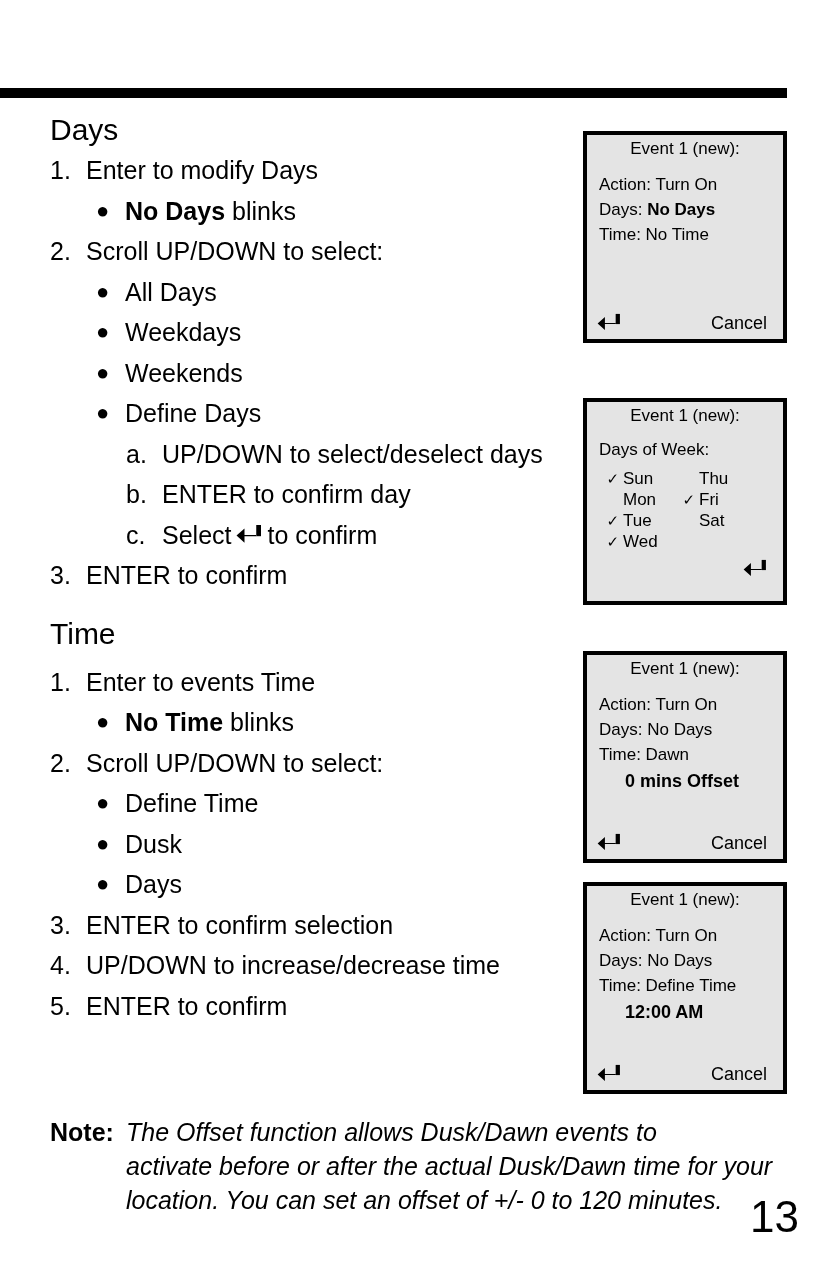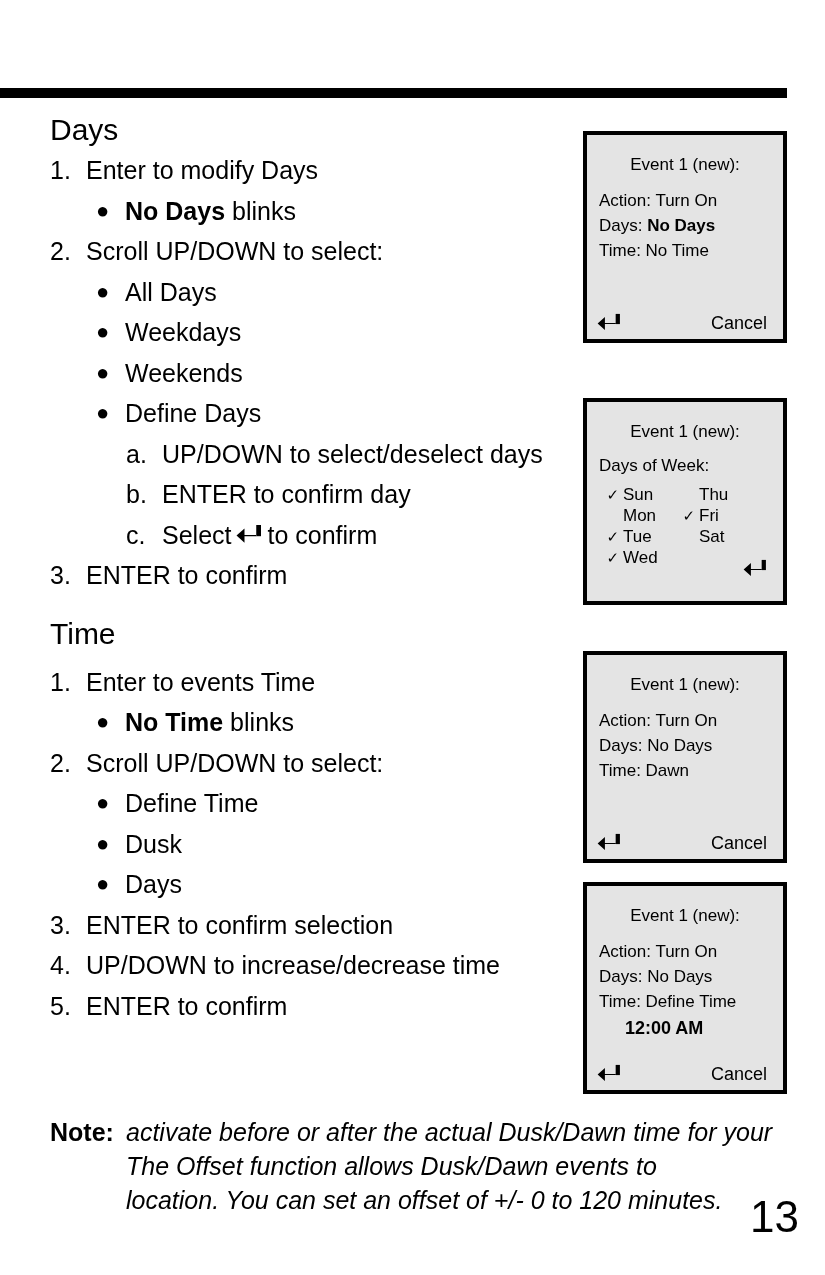--- a/index.html
+++ b/index.html
@@ -148,21 +148,21 @@
   }
   #lcd1 { top: 131px; height: 204px; }
   #lcd2 { top: 398px; height: 199px; }
   #lcd3 { top: 651px; height: 204px; }
   #lcd4 { top: 882px; height: 204px; }
 
   .lcd-title {
     text-align: center;
     font-size: 17px;
     line-height: 20px;
-    padding-top: 20px;
+    padding-top: 4px;
   }
   .lcd-lines {
     padding: 13px 0 0 12px;
   }
   .lcd-line {
     font-size: 17px;
     line-height: 25px;
     white-space: nowrap;
   }
   .lcd-emph {
@@ -338,22 +338,22 @@
       <span class="marker">5.</span>
       <span>ENTER to confirm</span>
     </div>
   </div>
 </div>
 
 <div class="note">
   <div class="note-row">
     <div class="note-label">Note:</div>
     <div class="note-body">
+      <div>The Offset function allows Dusk/Dawn events to</div>
       <div>activate before or after the actual Dusk/Dawn time for your</div>
-      <div>The Offset function allows Dusk/Dawn events to</div>
       <div>location. You can set an offset of +/- 0 to 120 minutes.</div>
     </div>
   </div>
 </div>
 
 <div class="page-num">13</div>
 
 <div class="lcd" id="lcd1">
   <div class="lcd-title">Event 1 (new):</div>
   <div class="lcd-lines">
@@ -403,20 +403,21 @@
       </svg>
   </div>
 </div>
 
 <div class="lcd" id="lcd3">
   <div class="lcd-title">Event 1 (new):</div>
   <div class="lcd-lines">
     <div class="lcd-line">Action: Turn On</div>
     <div class="lcd-line">Days: No Days</div>
     <div class="lcd-line">Time: Dawn</div>
+    <div class="lcd-emph">0 mins Offset</div>
   </div>
   <div class="lcd-footer">
     <span>
         <svg class="enter-svg" width="24" height="20" viewBox="0 0 26 22" aria-hidden="true">
           <path d="M24 1 L24 11 L8.5 11 L8.5 4.5 L0.5 11.6 L8.5 18.7 L8.5 12.2 L20.5 12.2 L20.5 1 Z" fill="#000"></path>
           <rect x="20.5" y="1" width="4.5" height="11.2" fill="#000"></rect>
         </svg>
       </span>
     <span class="lcd-cancel">Cancel</span>
   </div>

